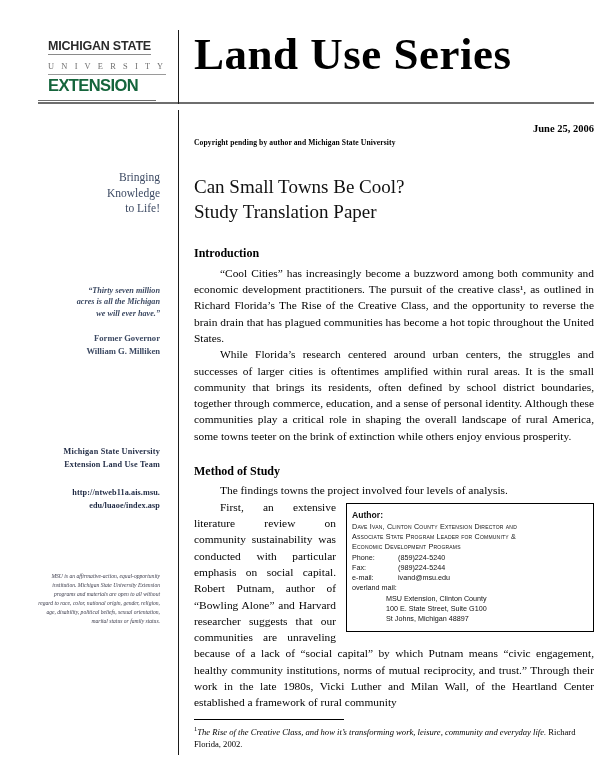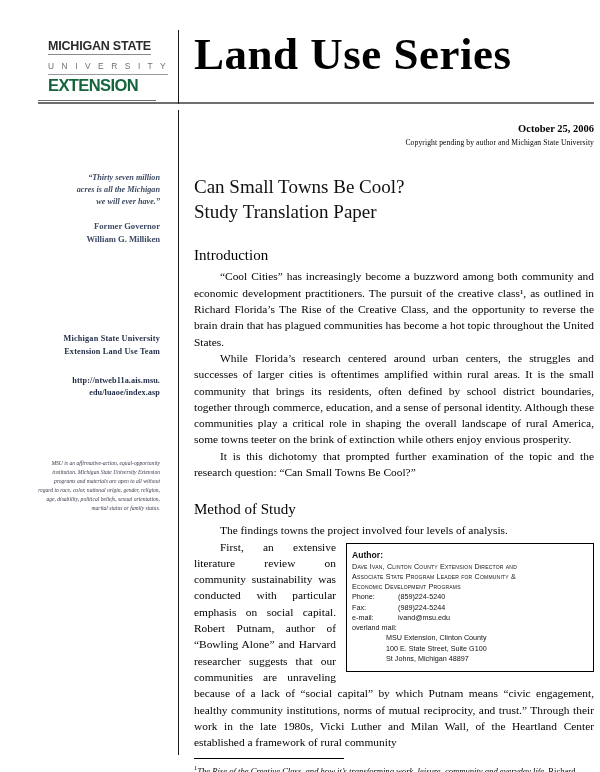--- a/index.html
+++ b/index.html
@@ -39,21 +39,21 @@
     font-weight: bold;
     font-size: 12.5px;
     letter-spacing: -0.2px;
     color: #2b2b2b;
     line-height: 1.05;
     border-bottom: 1px solid #8a8a8a;
     display: inline-block;
     padding-bottom: 1px;
   }
   .logo-line2 {
-    font-family: Liberation Sans, sans-serif;
+    font-family: Liberation Serif, serif;
     font-size: 8.4px;
     letter-spacing: 2.6px;
     color: #6f6f6f;
     line-height: 1.4;
     border-bottom: 1px solid #9a9a9a;
     display: inline-block;
     margin-top: 1px;
     padding-bottom: 1px;
   }
   .logo-line3 {
@@ -184,41 +184,41 @@
   
   .dateline {
     text-align: right;
     font-family: "Liberation Serif", serif;
     font-weight: bold;
     font-size: 10.5px;
     margin-top: 18px;
     line-height: 1.3;
   }
   .copyline {
-    text-align: right;
-    font-family: "Liberation Serif", serif;
-    font-weight: normal;
+    text-align: left;
+    font-family: "Liberation Serif", serif;
+    font-weight: bold;
     font-size: 7.6px;
     line-height: 1.4;
     margin-top: 2px;
     letter-spacing: 0.1px;
   }
 
   .doc-title {
     font-family: "Liberation Serif", serif;
     font-size: 19px;
     line-height: 1.32;
     margin-top: 26px;
     color: #111;
   }
 
   h2.section {
     font-family: "Liberation Serif", serif;
-    font-weight: normal;
-    font-size: 15px;
+    font-weight: bold;
+    font-size: 12px;
     margin: 22px 0 4px 0;
     line-height: 1.2;
   }
   h2.section.tight { margin-top: 20px; }
 
   p.body {
     font-family: "Liberation Serif", serif;
     font-size: 11.4px;
     line-height: 1.43;
     text-align: justify;
@@ -284,20 +284,25 @@
   </div>
 
   <div class="rule-top"></div>
   <div class="rule-top-left"></div>
 
   <div class="cols">
 
     <div class="col-divider"></div>
 
     <div class="col-left">
+      <div class="tagline">
+        <div>Bringing</div>
+        <div>Knowledge</div>
+        <div>to Life!</div>
+      </div>
 
       <div class="quote">
         <div>“Thirty seven million</div>
         <div>acres is all the Michigan</div>
         <div>we will ever have.”</div>
       </div>
 
       <div class="quote-attrib">
         <div>Former Governor</div>
         <div>William G. Milliken</div>
@@ -311,32 +316,31 @@
       <div class="weblink">
         <div>http://ntweb11a.ais.msu.</div>
         <div>edu/luaoe/index.asp</div>
       </div>
 
       <div class="eeo">MSU is an affirmative-action, equal-opportunity institution. Michigan State University Extension programs and materials are open to all without regard to race, color, national origin, gender, religion, age, disability, political beliefs, sexual orientation, marital status or family status.</div>
     </div>
 
     <div class="col-right">
 
-      <div class="dateline">October 25, 2006</div>
+      <div class="dateline">June 25, 2006</div>
       <div class="copyline">Copyright pending by author and Michigan State University</div>
 
       <div class="doc-title">
         <div>Can Small Towns Be Cool?</div>
         <div>Study Translation Paper</div>
       </div>
 
       <h2 class="section">Introduction</h2>
       <p class="body">“Cool Cities” has increasingly become a buzzword among both community and economic development practitioners. The pursuit of the creative class¹, as outlined in Richard Florida’s The Rise of the Creative Class, and the opportunity to reverse the brain drain that has plagued communities has become a hot topic throughout the United States.</p>
       <p class="body">While Florida’s research centered around urban centers, the struggles and successes of larger cities is oftentimes amplified within rural areas. It is the small community that brings its residents, often defined by school district boundaries, together through commerce, education, and a sense of personal identity. Although these communities play a critical role in shaping the overall landscape of rural America, some towns teeter on the brink of extinction while others enjoy envious prosperity.</p>
-      <p class="body">It is this dichotomy that prompted further examination of the topic and the research question: “Can Small Towns Be Cool?”</p>
 
       <h2 class="section tight">Method of Study</h2>
       <p class="body">The findings towns the project involved four levels of analysis.</p>
 
       <div class="wrapzone">
         <div class="float-box">
           <div class="bx-title">Author:</div>
           <div class="smallcaps">Dave Ivan, Clinton County Extension Director and</div>
           <div class="smallcaps">Associate State Program Leader for Community &amp;</div>
           <div class="smallcaps">Economic Development Programs</div>

